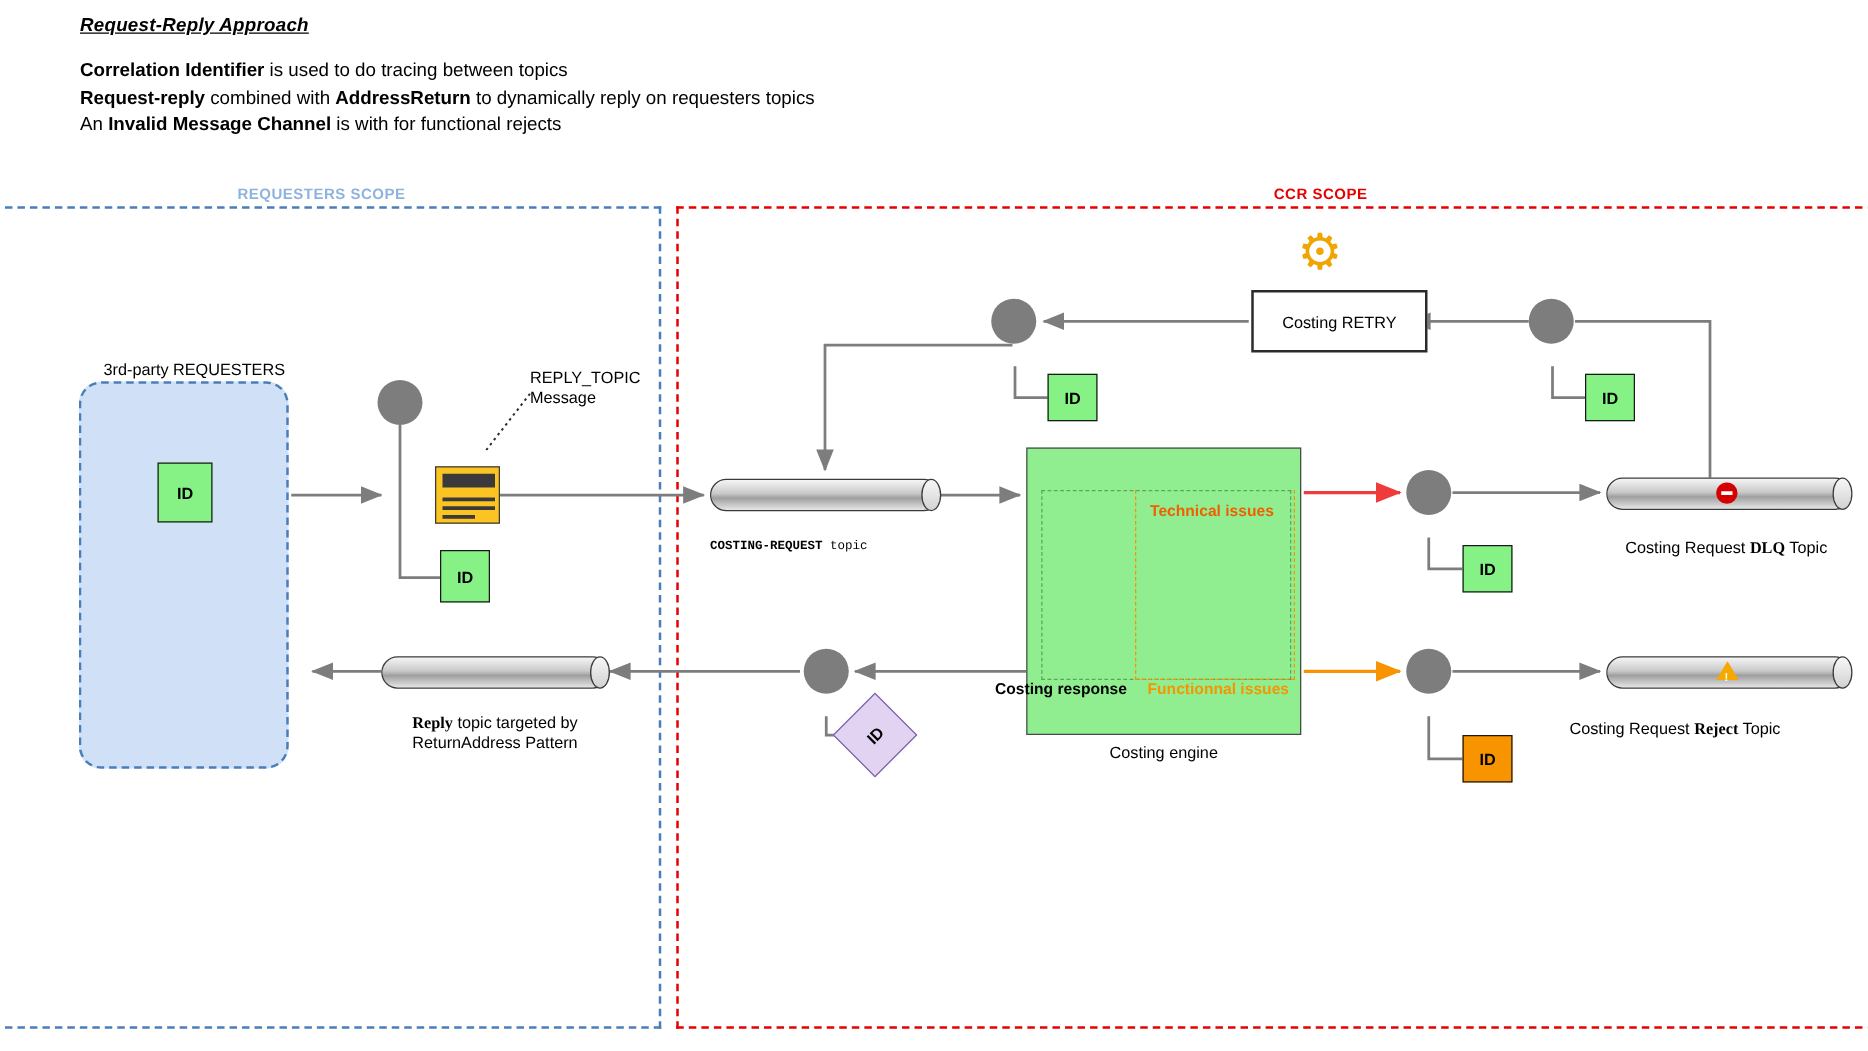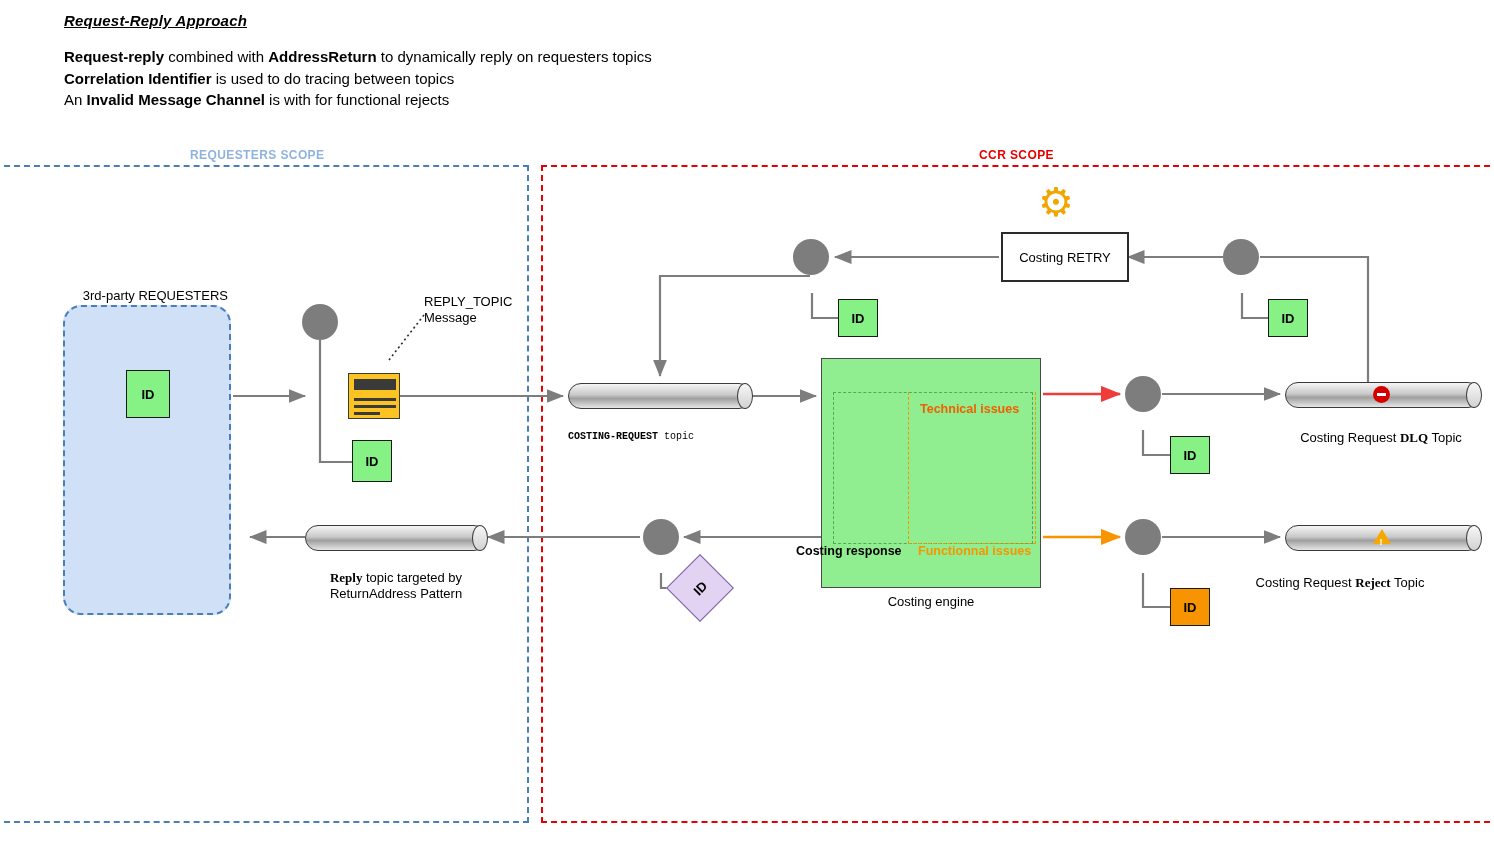--- a/index.html
+++ b/index.html
@@ -65,21 +65,21 @@
     font-weight: bold;
     letter-spacing: 0.4px;
     white-space: nowrap;
   }
   .scope-label.req {
     left: 190px;
     top: 148px;
     color: #8fb3dd;
   }
   .scope-label.ccr {
-    left: 979px;
+    left: 1019px;
     top: 148px;
     color: #e60000;
   }
 
   
   .requesters-box {
     position: absolute;
     left: 63px;
     top: 305px;
     width: 168px;
@@ -225,21 +225,21 @@
     border-left: 1.5px dashed #f79400;
     border-bottom: 1.5px dashed #f79400;
     border-right: 1.5px dashed #f79400;
   }
 
   
   .retry-box {
     position: absolute;
     left: 1001px;
     top: 232px;
-    width: 128px;
+    width: 141px;
     height: 50px;
     box-sizing: border-box;
     border: 2px solid #2b2b2b;
     background: #ffffff;
     display: flex;
     align-items: center;
     justify-content: center;
     font-size: 13px;
   }
   .gear {
@@ -318,24 +318,24 @@
 </style>
 </head>
 <body>
 
 <div id="canvas">
 
   <div class="title">Request-Reply Approach</div>
 
   <div class="desc">
     <div>
-      <b>Request-reply</b><span> combined with </span><b>AddressReturn</b><span> to dynamically reply on requesters topics</span>
+      <b>Correlation Identifier</b><span> is used to do tracing between topics</span>
     </div>
     <div>
-      <b>Correlation Identifier</b><span> is used to do tracing between topics</span>
+      <b>Request-reply</b><span> combined with </span><b>AddressReturn</b><span> to dynamically reply on requesters topics</span>
     </div>
     <div>
       <span>An </span><b>Invalid Message Channel</b><span> is with for functional rejects</span>
     </div>
   </div>
 
   <div class="scope scope-req"></div>
   <div class="scope scope-ccr"></div>
   <div class="scope-label req">REQUESTERS SCOPE</div>
   <div class="scope-label ccr">CCR SCOPE</div>

